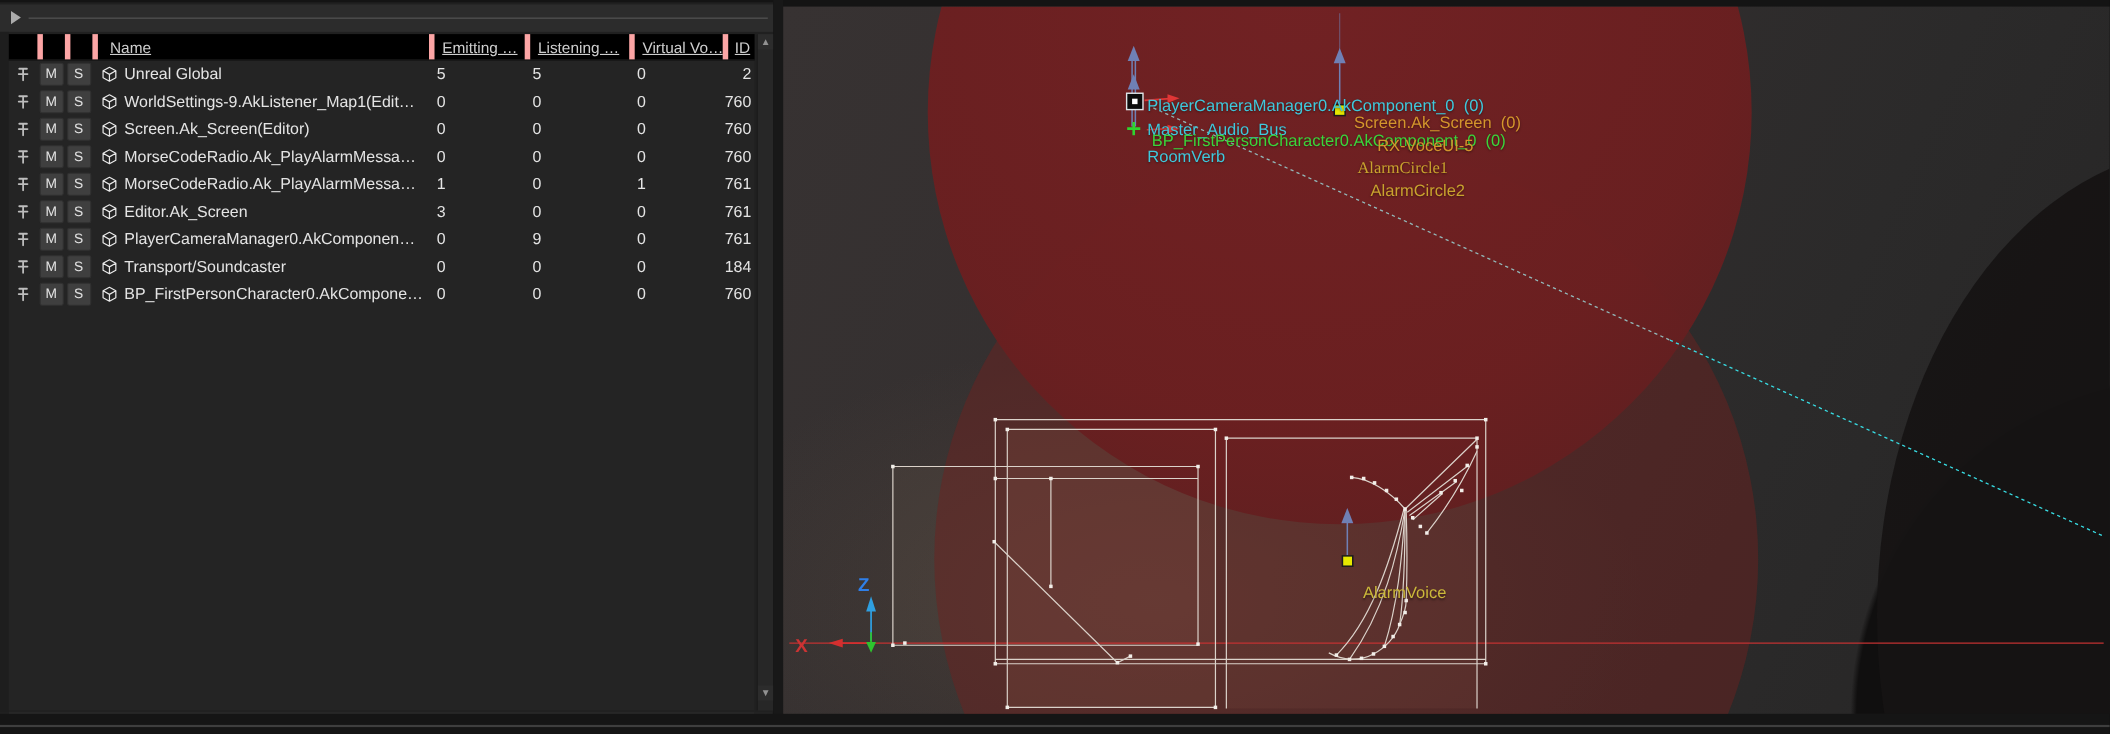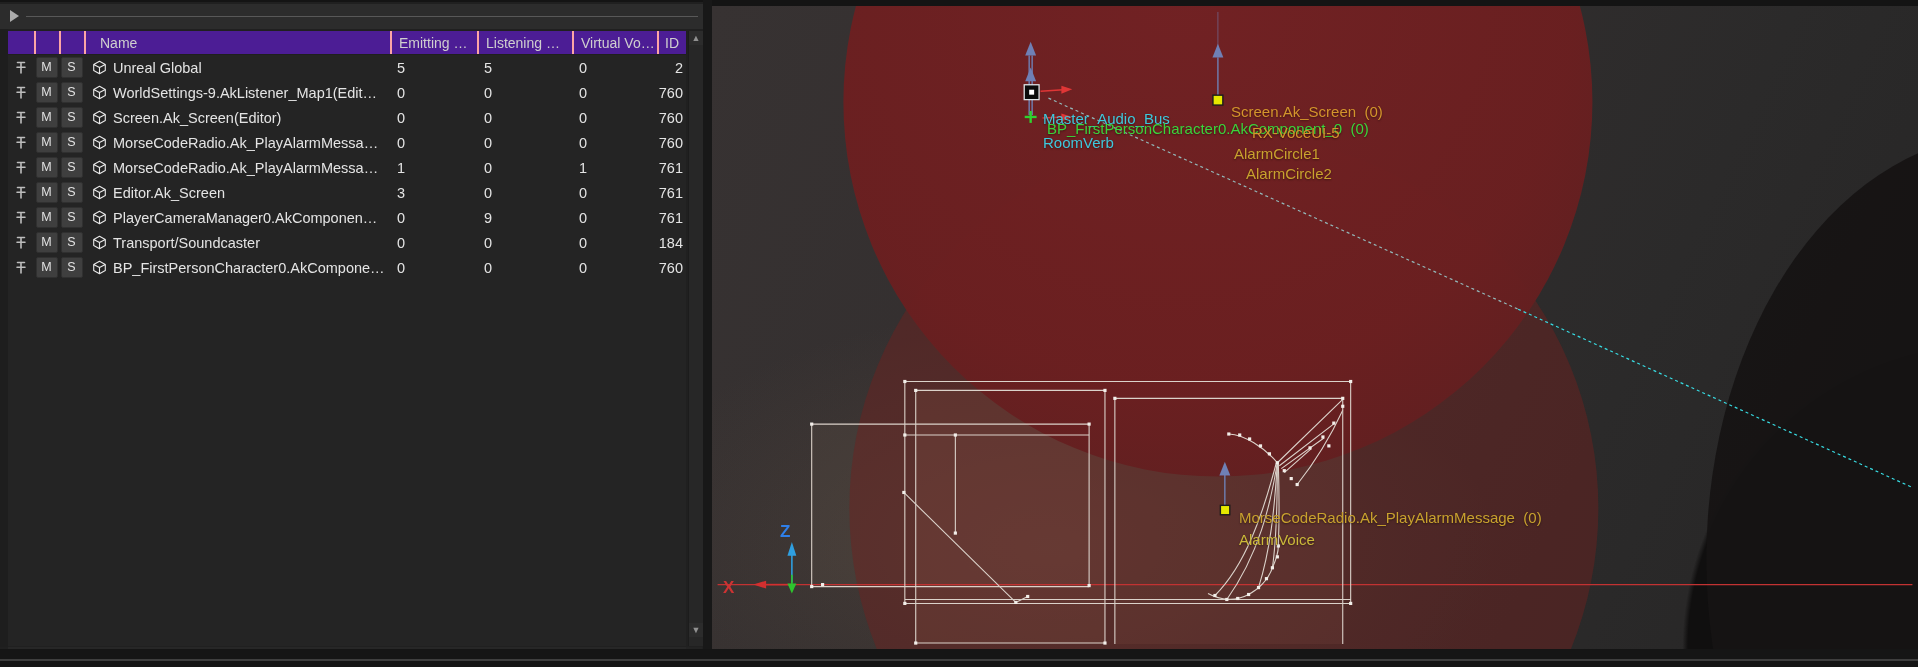--- a/index.html
+++ b/index.html
@@ -9,23 +9,23 @@
   
   .left-panel{position:absolute;left:0;top:2px;width:703px;height:658px;background:#202020;}
   .topbar{position:absolute;left:0;top:2px;width:703px;height:25px;background:#2c2c2c;}
   .expander{position:absolute;left:10px;top:6px;width:0;height:0;cursor:pointer;
     border-left:9px solid #ababab;border-top:6px solid transparent;border-bottom:6px solid transparent;}
   .topbar-line{position:absolute;left:26px;top:12px;width:672px;height:1px;background:#585858;}
   .left-strip{position:absolute;left:0;top:27px;width:8px;height:618px;background:#1e1e1e;}
 
   .grid{position:absolute;left:8px;top:29px;width:678px;height:615px;background:#242424;}
   .hdr{display:grid;grid-template-columns:26px 25px 25px 8px 18px 280px 87px 95px 85px 29px;
-    height:23px;background:#4c1d95;border-bottom:1px solid #1f1f1f;color:#cfcfcf;font-size:14px;}
+    height:23px;background:#000000;border-bottom:1px solid #1f1f1f;color:#cfcfcf;font-size:14px;text-decoration:underline;}
   .hdr .hc{display:flex;align-items:center;height:23px;overflow:hidden;white-space:nowrap;}
-  .hdr .sep{border-left:2px solid #fca5a5;}
+  .hdr .sep{border-left:5px solid #fca5a5;}
   .hc-name{grid-column:5/7;padding-left:8px;}
   .hc-num{padding-left:7px;}
   .hc-id{padding-left:6px;}
 
   .row{display:grid;grid-template-columns:26px 25px 25px 8px 18px 280px 87px 95px 85px 29px;
     height:25px;align-items:center;color:#e4e4e4;font-size:14.5px;cursor:default;}
   .cell{overflow:hidden;white-space:nowrap;}
   .name-cell{padding-left:3px;text-overflow:clip;}
   .num-cell{padding-left:7px;}
   .id-cell{text-align:right;padding-right:3px;}
@@ -425,28 +425,28 @@
       <g>
         <line x1="787" y1="560" x2="787" y2="588" stroke="#2f9fe0" stroke-width="1.6"></line>
         <polygon points="787,547 782.5,561 791.5,561" fill="#2f9fe0"></polygon>
         <line x1="760" y1="590" x2="787" y2="590" stroke="#d32f2f" stroke-width="1.6"></line>
         <polygon points="748,590 761,586 761,594" fill="#d32f2f"></polygon>
         <line x1="787" y1="580" x2="787" y2="593" stroke="#2ec32e" stroke-width="1.6"></line>
         <polygon points="787,599 782.5,589 791.5,589" fill="#2ec32e"></polygon>
       </g>
     </svg>
 
+    <div class="vlabel c-cyan" style="left:331px;top:82px;">PlayerCameraManager0.AkComponent_0  (0)</div>
     <div class="vlabel c-cyan" style="left:331px;top:104px;">Master_Audio_Bus</div>
     <div class="vlabel c-green" style="left:335px;top:114px;">BP_FirstPersonCharacter0.AkComponent_0  (0)</div>
     <div class="vlabel c-cyan" style="left:331px;top:128px;">RoomVerb</div>
     <div class="vlabel c-orange" style="left:519px;top:97px;">Screen.Ak_Screen  (0)</div>
     <div class="vlabel c-orange" style="left:540px;top:118px;">RX-VoceUI-5</div>
-    <div class="vlabel c-gold" style="left:522px;top:139px;">AlarmCircle1</div>
+    <div class="vlabel c-gold" style="left:522px;top:139px;font-family:Liberation Serif, serif;">AlarmCircle1</div>
     <div class="vlabel c-gold" style="left:534px;top:159px;">AlarmCircle2</div>
-    <div class="vlabel c-gold" style="left:527px;top:503px;">MorseCodeRadio.Ak_PlayAlarmMessage  (0)</div>
     <div class="vlabel c-yellow" style="left:527px;top:525px;">AlarmVoice</div>
     <div class="vlabel ax ax-z" style="left:68px;top:516px;">Z</div>
     <div class="vlabel ax ax-x" style="left:11px;top:572px;">X</div>
   </div>
 
   <div class="bottom-strip"></div>
   <div class="bottom-line"></div>
 </div>
 
 </body></html>

